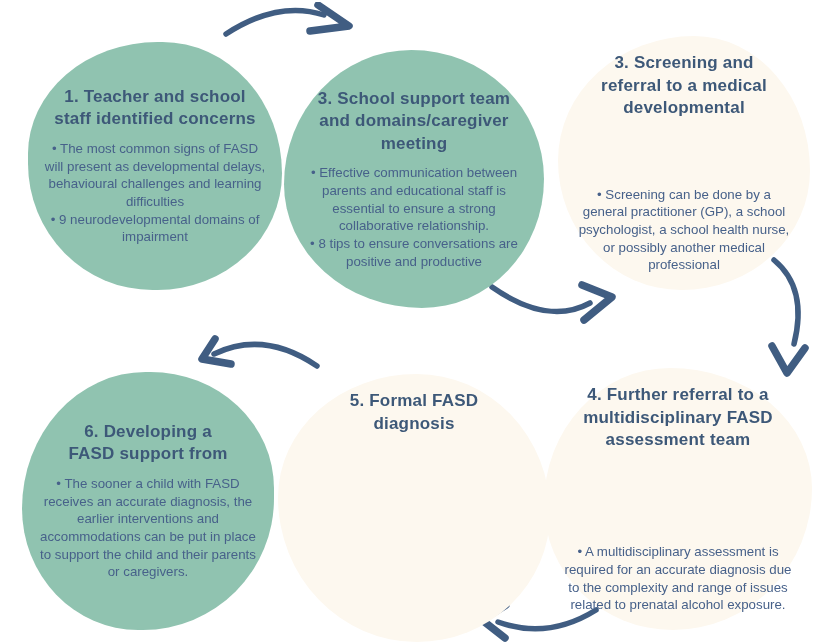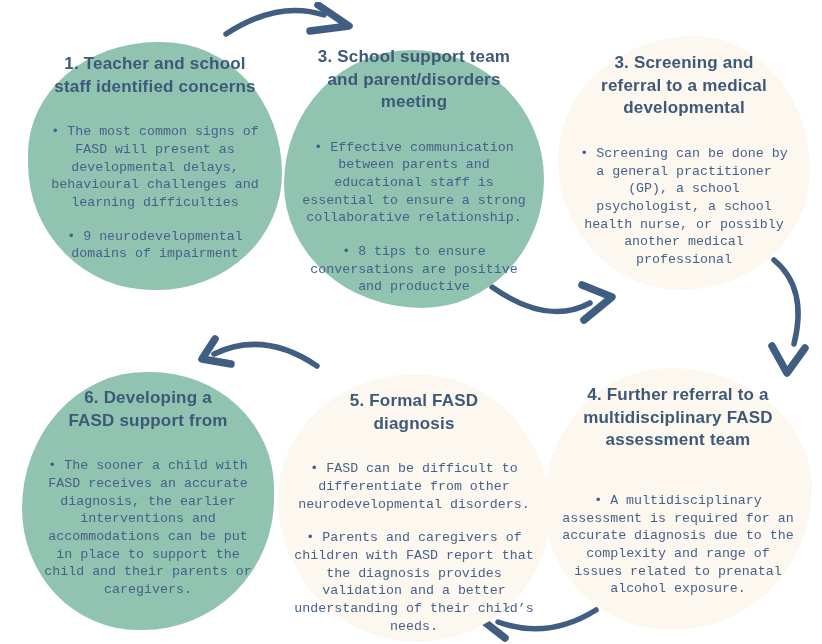--- a/index.html
+++ b/index.html
@@ -19,21 +19,21 @@
   .b4{border-radius:47% 53% 52% 48% / 52% 46% 54% 48%;}
   .b5{border-radius:51% 49% 49% 51% / 46% 52% 48% 54%;}
   .b6{border-radius:50% 50% 53% 47% / 54% 46% 52% 48%;}
   .title{
     font-weight:700;font-size:17px;line-height:1.33;color:var(--heading);
     letter-spacing:.2px;
   }
   .notes{
     margin-top:9px;font-size:13.3px;line-height:1.33;color:var(--bodytext);
   }
-  .notes p{margin:16px auto;max-width:240px;font-family:Liberation Mono, monospace;}
+  .notes p{margin:0 auto;max-width:240px;}
   .arrow{position:absolute;}
   .arrow path{stroke:var(--arrow);fill:none;stroke-linecap:round;stroke-linejoin:round;}
   .arrow .shaft{stroke-width:5.5;}
   .arrow .head{stroke-width:7.5;}
 </style>
 </head>
 <body>
 
 <div class="canvas">
 
@@ -69,21 +69,21 @@
     </div>
     <div class="notes">
       <p>• The most common signs of FASD will present as developmental delays, behavioural challenges and learning difficulties</p>
       <p>• 9 neurodevelopmental domains of impairment</p>
     </div>
   </div>
 
   <div class="blob green b2" style="left:284px;top:50px;width:260px;height:258px">
     <div class="title">
       <div>3. School support team</div>
-      <div>and parent/disorders</div>
+      <div>and domains/caregiver</div>
       <div>meeting</div>
     </div>
     <div class="notes">
       <p>• Effective communication between parents and educational staff is essential to ensure a strong collaborative relationship.</p>
       <p>• 8 tips to ensure conversations are positive and productive</p>
     </div>
   </div>
 
   <div class="blob cream b3" style="left:558px;top:36px;width:252px;height:254px">
     <div class="title">
@@ -105,24 +105,20 @@
     <div class="notes">
       <p>• A multidisciplinary assessment is required for an accurate diagnosis due to the complexity and range of issues related to prenatal alcohol exposure.</p>
     </div>
   </div>
 
   <div class="blob cream b5" style="left:278px;top:374px;width:272px;height:268px">
     <div class="title">
       <div>5. Formal FASD</div>
       <div>diagnosis</div>
     </div>
-    <div class="notes">
-      <p>• FASD can be difficult to differentiate from other neurodevelopmental disorders.</p>
-      <p>• Parents and caregivers of children with FASD report that the diagnosis provides validation and a better understanding of their child’s needs.</p>
-    </div>
   </div>
 
   <div class="blob green b6" style="left:22px;top:372px;width:252px;height:258px">
     <div class="title">
       <div>6. Developing a</div>
       <div>FASD support from</div>
     </div>
     <div class="notes">
       <p>• The sooner a child with FASD receives an accurate diagnosis, the earlier interventions and accommodations can be put in place to support the child and their parents or caregivers.</p>
     </div>

